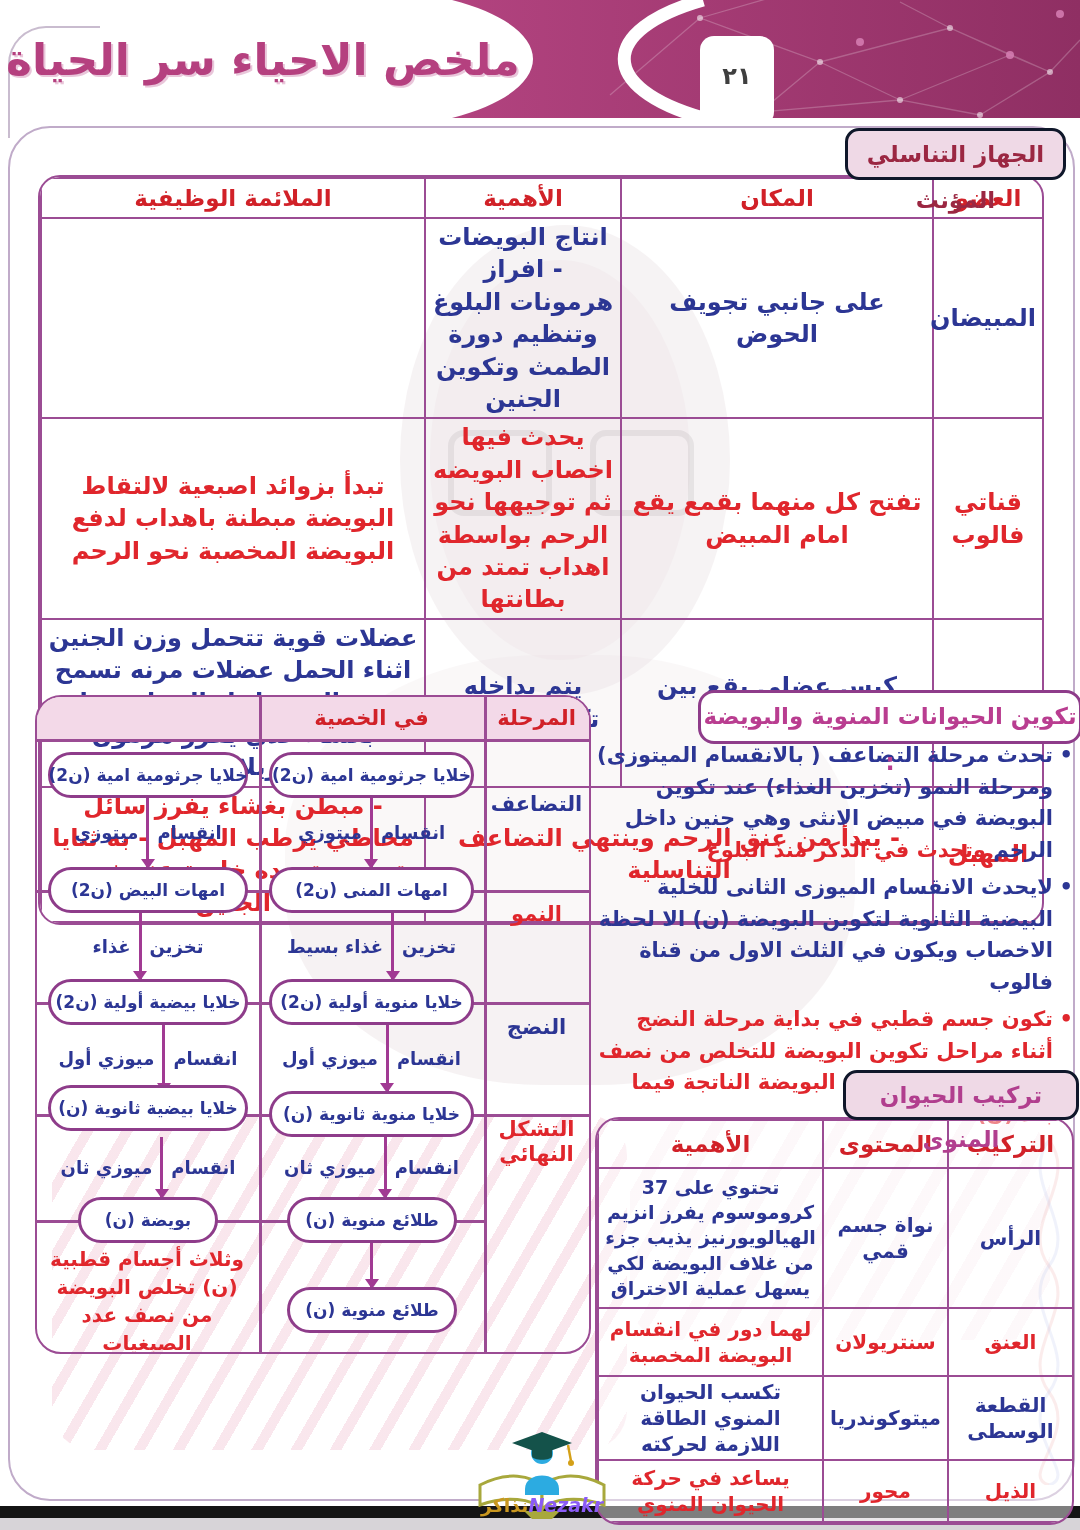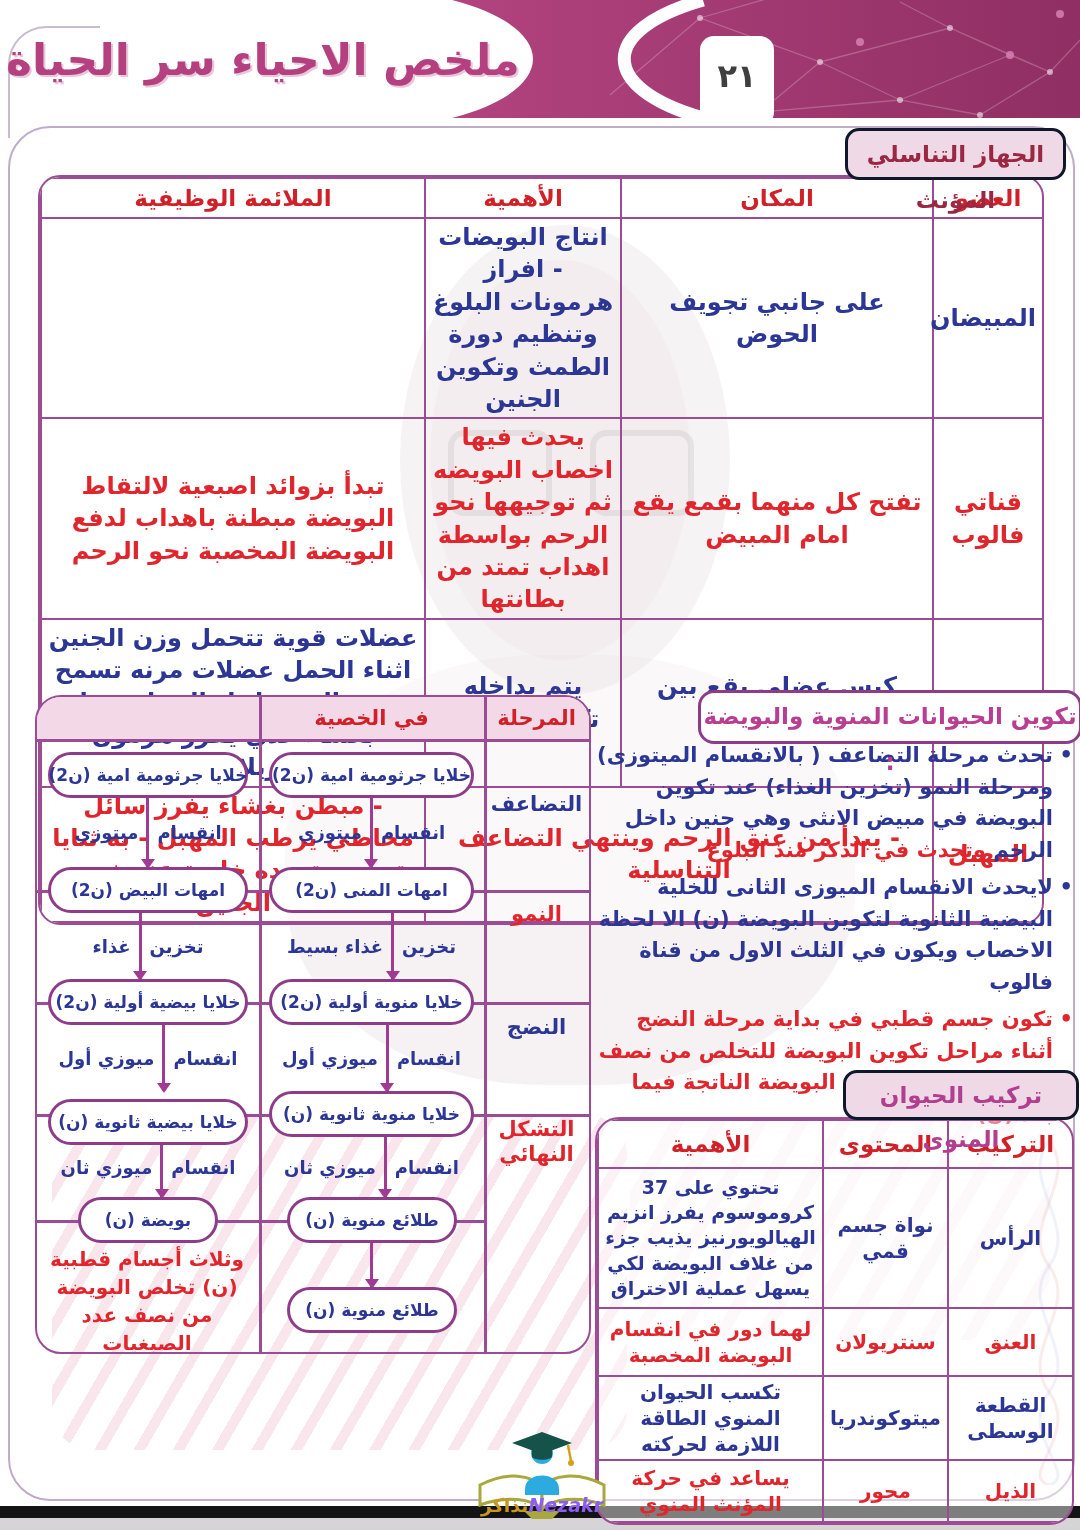--- a/index.html
+++ b/index.html
@@ -18,21 +18,21 @@
   .wm-shirt{left:52px;top:1115px;width:575px;height:335px;border-radius:40px;
            background:repeating-linear-gradient(120deg,rgba(233,160,185,0.26) 0 10px,rgba(255,255,255,0) 10px 34px);}
   .wm-shirt2{left:630px;top:1120px;width:420px;height:220px;border-radius:40px;
            background:repeating-linear-gradient(120deg,rgba(236,190,205,0.18) 0 12px,rgba(255,255,255,0) 12px 36px);}
   
   #banner-svg{position:absolute;left:0;top:0;z-index:2;}
   #page-title{position:absolute;left:6px;top:28px;width:432px;height:64px;z-index:3;
       color:#b5407f;font-size:44px;font-weight:bold;text-align:center;line-height:64px;
       text-shadow:2px 2px 0 #e9c6da;white-space:nowrap;}
   #page-num{position:absolute;left:700px;top:46px;width:74px;height:60px;z-index:3;
-      color:#3f3f3f;font-size:32px;font-weight:bold;text-align:center;line-height:60px;}
+      color:#3f3f3f;font-size:24px;font-weight:bold;text-align:center;line-height:60px;}
   
   .corner-tl{position:absolute;left:8px;top:26px;width:90px;height:110px;z-index:1;
       border-left:2.5px solid #c9bccf;border-top:2.5px solid #c9bccf;border-top-left-radius:38px;}
   .content-box{position:absolute;left:8px;top:126px;width:1063px;height:1371px;z-index:1;
       border:2.5px solid #c0abc9;border-radius:42px;}
   
   .badge{position:absolute;z-index:3;background:#efd9e6;border:3px solid #0f172a;
       border-radius:14px;text-align:center;font-weight:bold;}
   #badge1{left:845px;top:128px;width:215px;height:46px;line-height:46px;color:#9b2742;font-size:23px;}
   #badge2{left:843px;top:1070px;width:230px;height:44px;line-height:44px;color:#b13e8e;font-size:23px;}
@@ -253,21 +253,21 @@
       <span>تخزين</span>
       <span class="arr"></span>
       <span>غذاء</span>
     </div>
     <div class="pill" style="left:11px;width:200px;top:282px;">خلايا بيضية أولية (ن2)</div>
     <div class="conn" style="left:0;width:222px;top:328px;height:66px;">
       <span>انقسام</span>
       <span class="arr"></span>
       <span>ميوزي أول</span>
     </div>
-    <div class="pill" style="left:11px;width:200px;top:402px;">خلايا بيضية ثانوية (ن)</div>
+    <div class="pill" style="left:11px;width:200px;top:388px;">خلايا بيضية ثانوية (ن)</div>
     <div class="conn" style="left:0;width:222px;top:440px;height:60px;">
       <span>انقسام</span>
       <span class="arr"></span>
       <span>ميوزي ثان</span>
     </div>
     <div class="pill" style="left:41px;width:140px;top:500px;">بويضة (ن)</div>
     <div class="flownote">وثلاث أجسام قطبية (ن) تخلص البويضة من نصف عدد الصبغيات</div>
   </div>
 
   <div id="badge2" class="badge">تركيب الحيوان المنوى</div>
@@ -296,21 +296,21 @@
         <td class="red">لهما دور في انقسام البويضة المخصبة</td>
       </tr>
       <tr style="height:66px">
         <td class="blue">القطعة الوسطى</td>
         <td class="blue">ميتوكوندريا</td>
         <td class="blue">تكسب الحيوان المنوي الطاقة اللازمة لحركته</td>
       </tr>
       <tr style="height:62px">
         <td class="red">الذيل</td>
         <td class="red">محور</td>
-        <td class="red">يساعد في حركة المؤنث المنوي</td>
+        <td class="red">يساعد في حركة الحيوان المنوي</td>
       </tr>
     </tbody>
       </table>
   </div>
 
   <svg id="dna-svg" width="62" height="345" viewBox="0 0 62 345">
     <path d="M31,0 C62,42 0,84 31,126 C62,168 0,210 31,252 C62,294 0,336 31,345" stroke="rgba(225,120,120,0.25)" stroke-width="3" fill="none"></path>
     <path d="M31,0 C0,42 62,84 31,126 C0,168 62,210 31,252 C0,294 62,336 31,345" stroke="rgba(130,150,220,0.22)" stroke-width="3" fill="none"></path>
   </svg>
 

